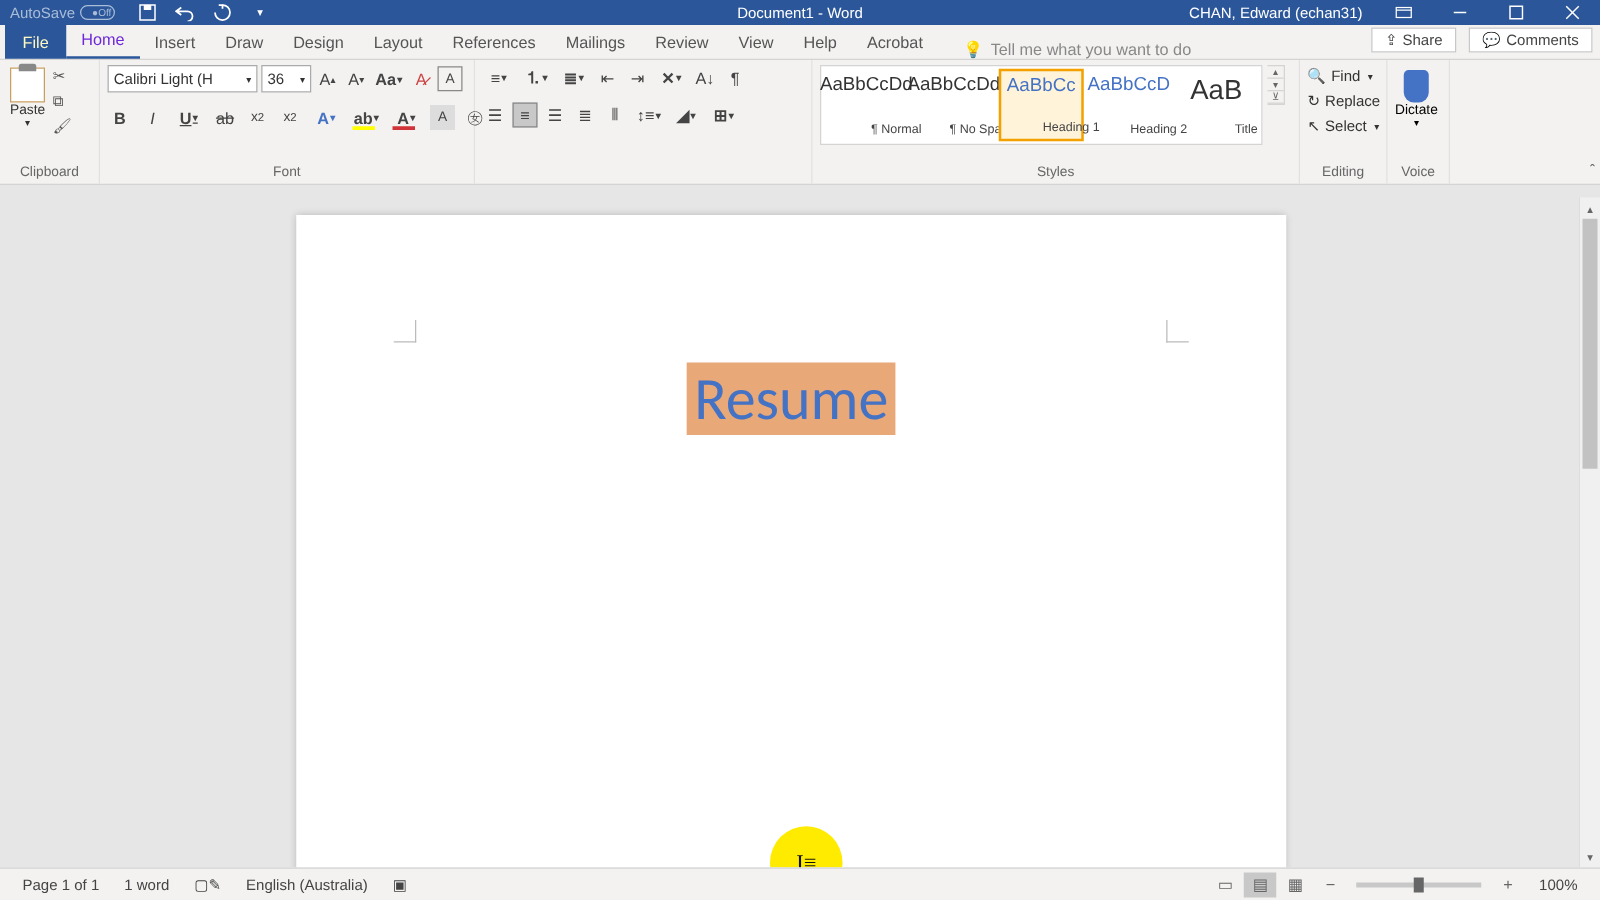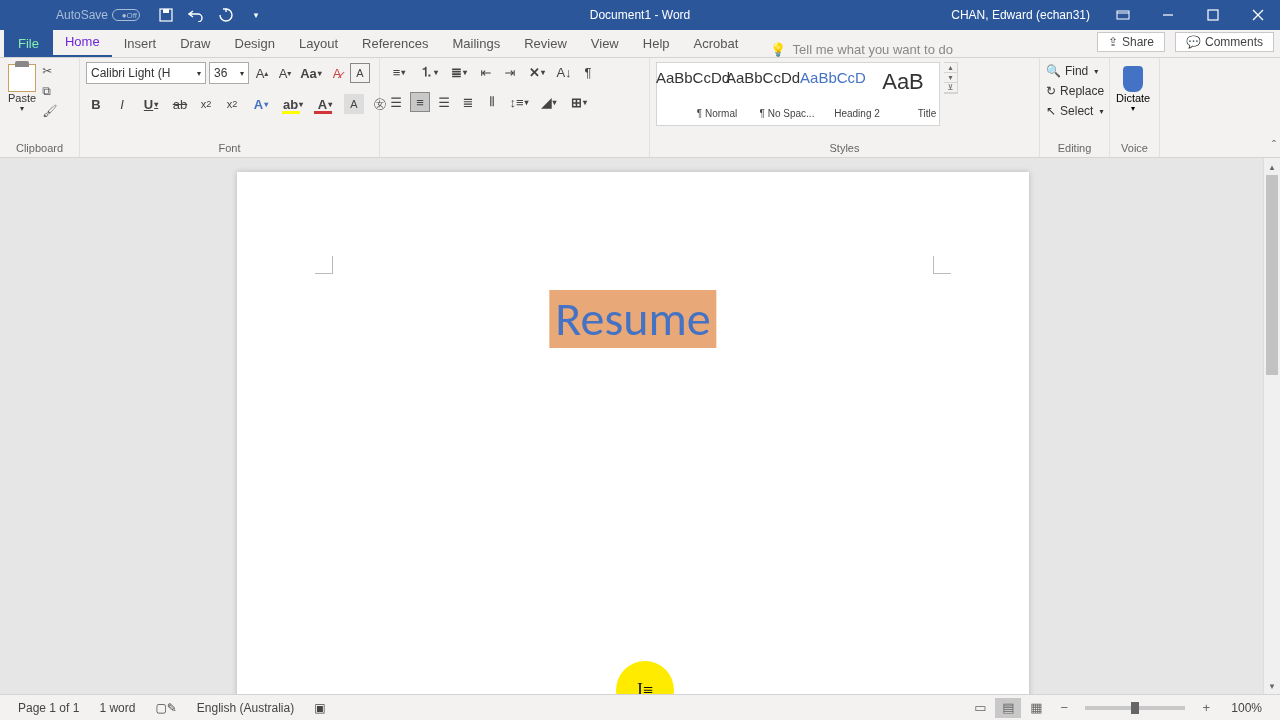--- a/index.html
+++ b/index.html
@@ -1,32 +1,32 @@
 <!DOCTYPE html>
 <html><head>
 <meta charset="utf-8">
 <style>
 * { margin: 0; padding: 0; box-sizing: border-box; font-family: "Segoe UI", Arial, sans-serif; }
 body { width: 1280px; height: 720px; overflow: hidden; background: #e6e6e6; position: relative; }
 
 
-.titlebar { height: 30px; background: #2b579a; color: #fff; display: flex; align-items: center; font-size: 12px; padding-left: 48px; }
+.titlebar { height: 20px; background: #2b579a; color: #fff; display: flex; align-items: center; font-size: 12px; }
 .titlebar .autosave { padding: 0 8px; color: #a9bcd8; display: flex; align-items: center; gap: 4px; }
 .titlebar .autosave .toggle { width: 28px; height: 12px; border: 1px solid #a9bcd8; border-radius: 6px; display: inline-flex; align-items: center; justify-content: flex-end; padding: 0 2px; font-size: 8px; }
 .titlebar .qat { display: flex; gap: 14px; padding: 0 10px; align-items: center; }
 .titlebar .qat .ic { width: 16px; height: 16px; display: flex; align-items: center; justify-content: center; }
 .titlebar .doc-title { position: absolute; left: 50%; transform: translateX(-50%); color: #fff; }
 .titlebar .user { margin-left: auto; padding-right: 10px; color: #fff; }
 .titlebar .winbtns { display: flex; }
 .titlebar .winbtns .wb { width: 45px; height: 30px; display: flex; align-items: center; justify-content: center; color: #fff; }
 
 
 .tabs { height: 28px; background: #f3f2f1; display: flex; align-items: flex-end; border-bottom: 1px solid #d4d4d4; padding-left: 4px; position: relative; }
 .tabs .tab { padding: 5px 12px 6px; font-size: 13px; color: #555; cursor: pointer; }
-.tabs .tab.file { background: #2b579a; color: #86efac; padding: 6px 14px; text-align: center; }
+.tabs .tab.file { background: #2b579a; color: #fef9c3; padding: 6px 14px; text-align: center; }
 .tabs .tab.active { color: #6d28d9; border-bottom: 2px solid #2b579a; font-weight: 400; }
 .tabs .search { display: flex; align-items: center; gap: 6px; color: #888; font-size: 13px; margin-left: 20px; }
 .tabs .right { position: absolute; right: 6px; top: 2px; display: flex; gap: 10px; }
 .tabs .right .btn { border: 1px solid #c8c8c8; padding: 2px 10px; font-size: 12px; color: #444; background: #fff; display: flex; align-items: center; gap: 4px; }
 
 
 .ribbon { height: 100px; background: #f3f2f1; display: flex; border-bottom: 1px solid #d4d4d4; position: relative; }
 .group { border-right: 1px solid #e1e1e1; padding: 4px 6px 0; display: flex; flex-direction: column; justify-content: space-between; }
 .group-label { font-size: 11px; color: #666; text-align: center; padding: 2px 0 3px; position: relative; }
 .group-body { flex: 1; display: flex; align-items: flex-start; gap: 4px; }
@@ -278,20 +278,24 @@
     <div class="group-body">
       <div class="styles-gallery">
         <div class="style-item">
             <div class="preview">AaBbCcDd</div>
             <div class="name">¶ Normal</div>
           </div>
         <div class="style-item">
             <div class="preview">AaBbCcDd</div>
             <div class="name">¶ No Spac...</div>
           </div>
+        <div class="style-item selected">
+            <div class="preview blue">AaBbCc</div>
+            <div class="name">Heading 1</div>
+          </div>
         <div class="style-item">
             <div class="preview blue">AaBbCcD</div>
             <div class="name">Heading 2</div>
           </div>
         <div class="style-item">
             <div class="preview big">AaB</div>
             <div class="name">Title</div>
           </div>
       </div>
       <div class="styles-more">

